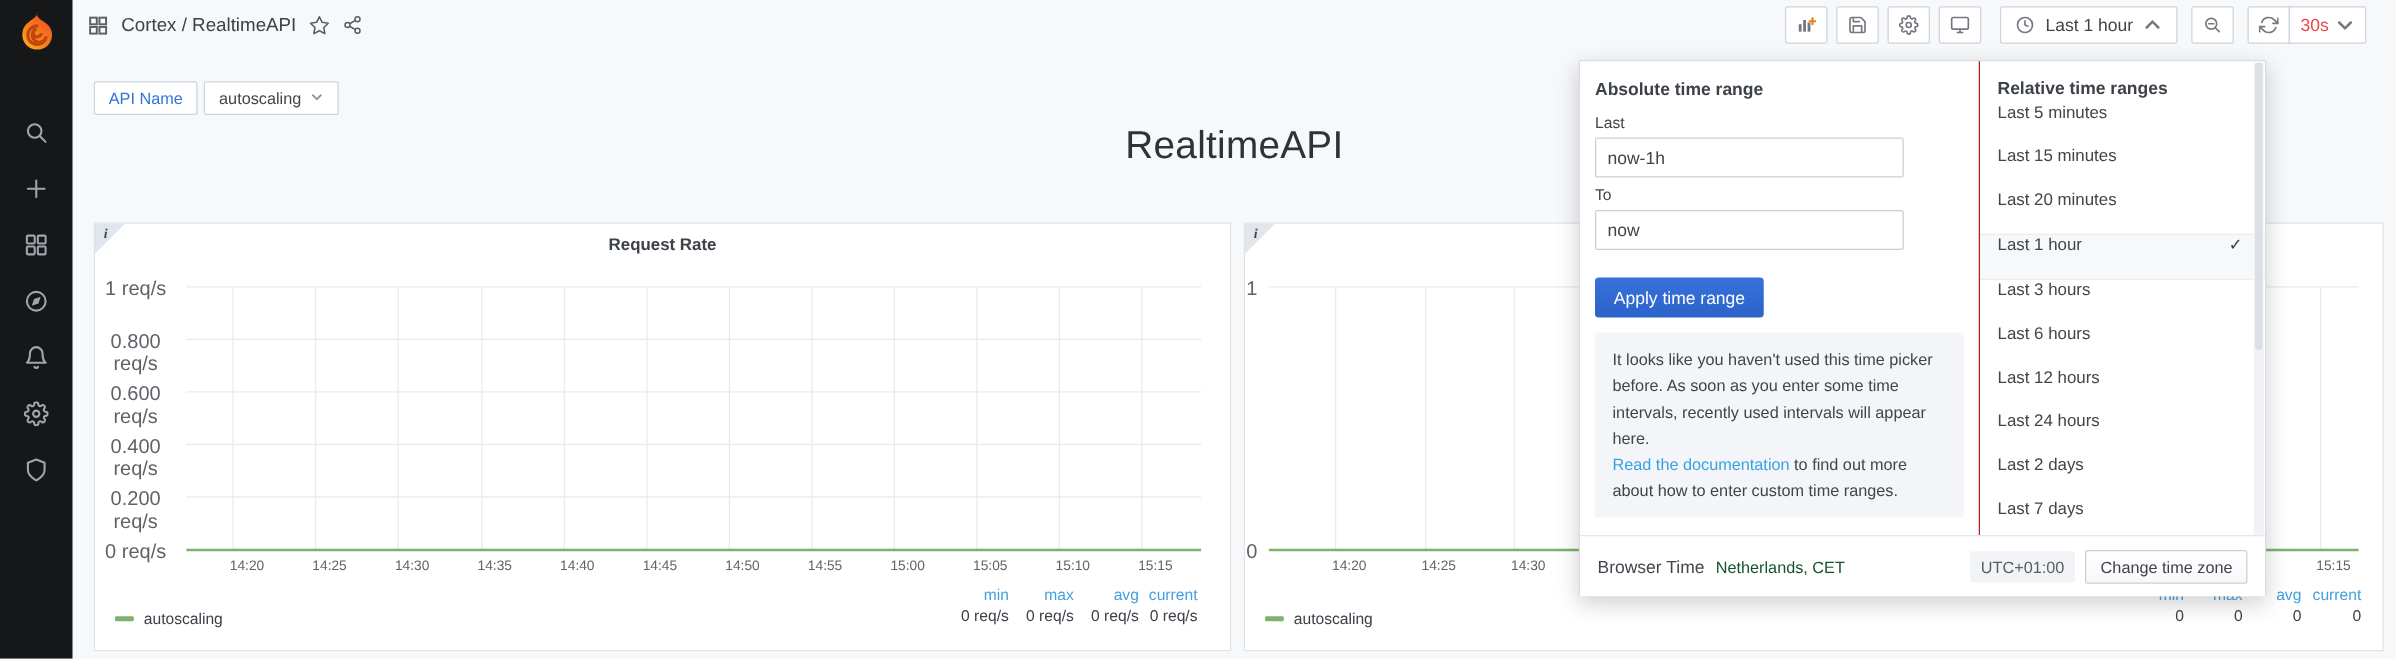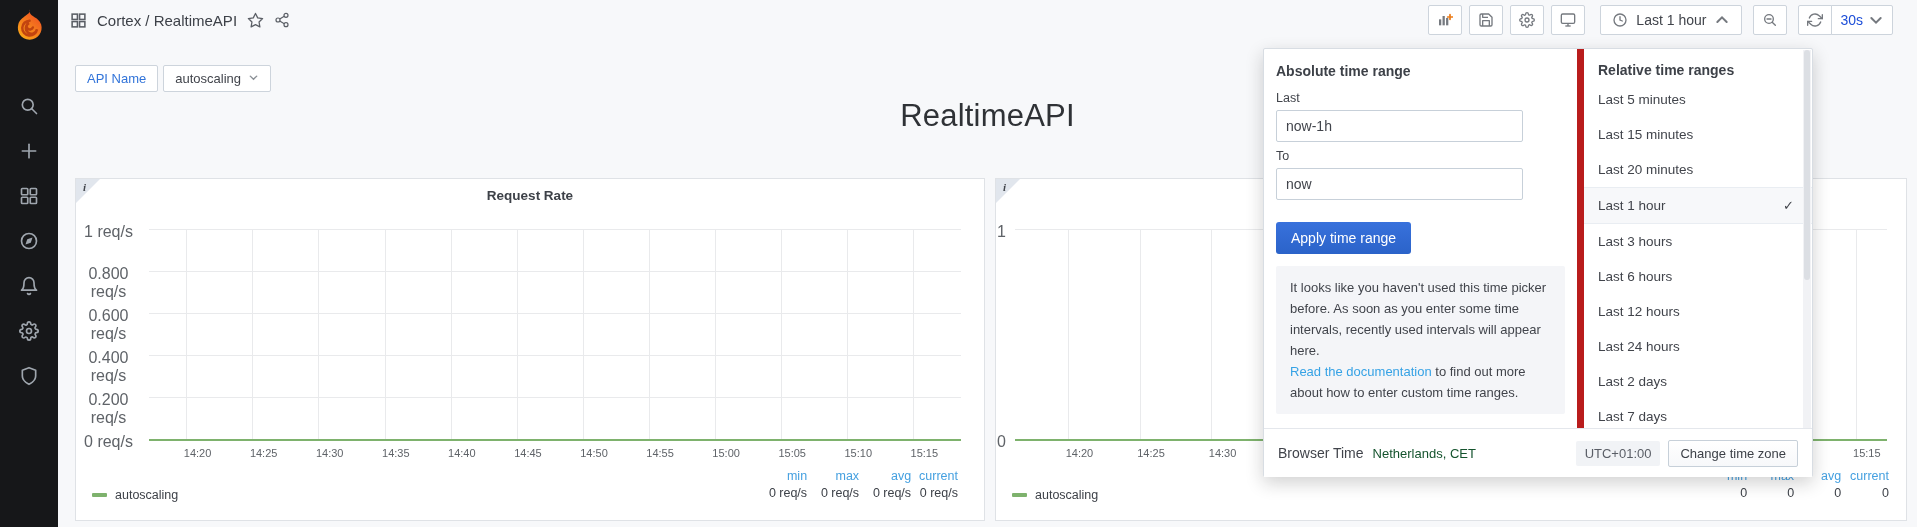--- a/index.html
+++ b/index.html
@@ -25,21 +25,21 @@
   .breadcrumb{font-size:15px;font-weight:500;color:#3d4148;}
   .nav-right{margin-left:auto;display:flex;align-items:center;gap:7px;}
   .btn{height:30px;min-width:34px;background:#fff;border:1px solid #cdd4dc;border-radius:2px;
     display:flex;align-items:center;justify-content:center;color:#75797f;padding:0 8px;box-sizing:border-box;}
   .btn svg{width:16px;height:16px;display:block;}
   .time-btn{gap:8px;padding:0 11px;color:#41444b;font-size:14px;margin-left:8px;font-weight:500;}
   .zoomout-btn{margin-left:4px;}
   .refresh-group{display:flex;margin-left:4px;}
   .refresh-group .btn:first-child{border-radius:2px 0 0 2px;}
   .refresh-group .btn:last-child{border-radius:0 2px 2px 0;margin-left:-1px;gap:5px;font-size:14px;font-weight:500;}
-  .orange-txt{color:#1d4ed8;}
+  .orange-txt{color:#ef4444;}
 
   
   .filters{position:absolute;left:75px;top:65px;display:flex;gap:5px;z-index:2;}
   .chip{height:27px;border:1px solid #cdd4dc;background:#fff;border-radius:2px;display:flex;
     align-items:center;padding:0 11px;font-size:13px;box-sizing:border-box;gap:7px;}
   .chip-label{color:#3274d9;font-weight:500;}
   .chip-value{color:#41444b;}
   .caret{color:#8b9096;}
 
   
@@ -65,33 +65,33 @@
   .swatch{width:15px;height:4px;border-radius:1px;display:inline-block;}
   .stats{position:absolute;display:grid;gap:3px 0;font-size:12.5px;text-align:right;}
   .stat-h{font-weight:400;}
   .stat-v{color:#3d4148;}
 
   
   .overlay{position:absolute;left:1263px;top:48px;width:550px;height:429px;background:#fff;
     border:1px solid #d8dde3;border-radius:2px;box-shadow:0 6px 18px rgba(24,26,27,.2);
     z-index:10;box-sizing:border-box;}
   .tp-columns{display:flex;height:379px;}
-  .tp-left{width:320px;box-sizing:border-box;border-right:7px solid #b91c1c;padding:14px 12px;}
+  .tp-left{width:320px;box-sizing:border-box;border-right:1px solid #b91c1c;padding:14px 12px;}
   .tp-title{font-size:14px;font-weight:700;color:#3d4148;margin:0 0 12px 0;}
   .tp-label{font-size:12.5px;color:#41444b;margin:10px 0 5px 0;font-weight:500;}
   .tp-input{width:247px;height:32px;border:1px solid #c7d0d9;border-radius:2px;padding:0 9px;
     font-size:14px;color:#41444b;box-sizing:border-box;font-family:"Liberation Sans",sans-serif;background:#fff;}
   .apply-btn{margin-top:22px;background:linear-gradient(180deg,#3871dc,#2b63c9);color:#fff;border:none;
     border-radius:3px;font-size:14px;font-weight:500;padding:8px 15px;font-family:"Liberation Sans",sans-serif;}
   .tp-info{margin-top:12px;background:#f4f5f8;padding:11px 14px;font-size:13px;line-height:21px;
     color:#41444b;border-radius:2px;}
   .tp-link{color:#36a2e5;}
   .tp-right{flex:1;position:relative;}
   .tp-rel-title{font-size:14px;font-weight:700;color:#3d4148;padding:13px 14px 4px 14px;}
-  .tp-item{height:35px;display:flex;align-items:center;justify-content:space-between;
+  .tp-item{height:35px;display:flex;align-items:flex-start;justify-content:space-between;
     padding:0 18px 0 14px;font-size:13.5px;color:#41444b;}
   .tp-item.sel{background:#f7f8fa;border-top:1px solid #e9edf2;border-bottom:1px solid #e9edf2;}
   .check{color:#41444b;font-size:13px;}
   .tp-scroll{position:absolute;right:1px;top:1px;bottom:0;width:8px;background:#f1f2f5;}
   .tp-thumb{position:absolute;left:1px;top:0;width:6px;height:230px;background:#dcdfe4;border-radius:3px;}
   .tp-footer{height:49px;border-top:1px solid #e4e7ec;display:flex;align-items:center;
     justify-content:space-between;padding:0 14px;box-sizing:border-box;background:#fff;}
   .tp-foot-left{display:flex;align-items:baseline;gap:9px;}
   .tp-foot-title{font-size:14px;color:#41444b;}
   .tp-foot-zone{font-size:13px;color:#14532d;}

